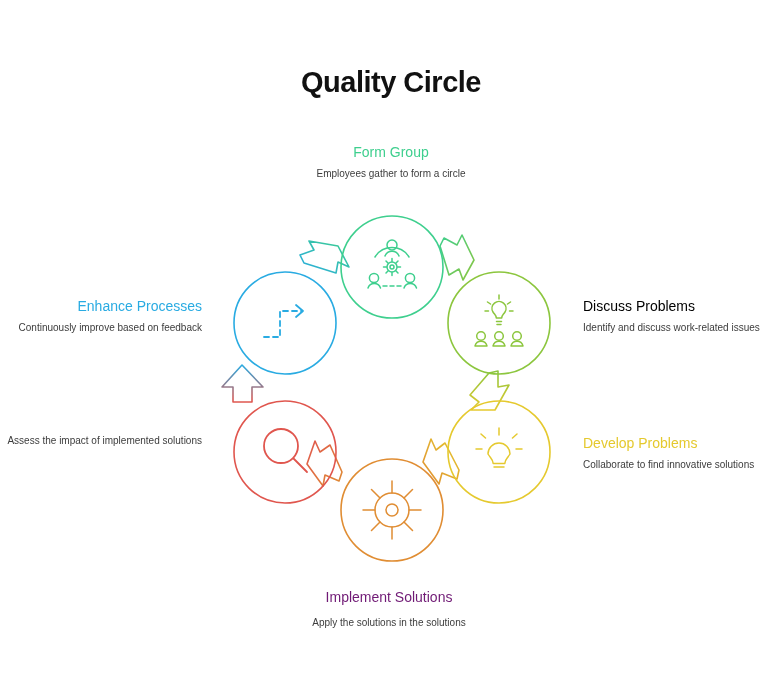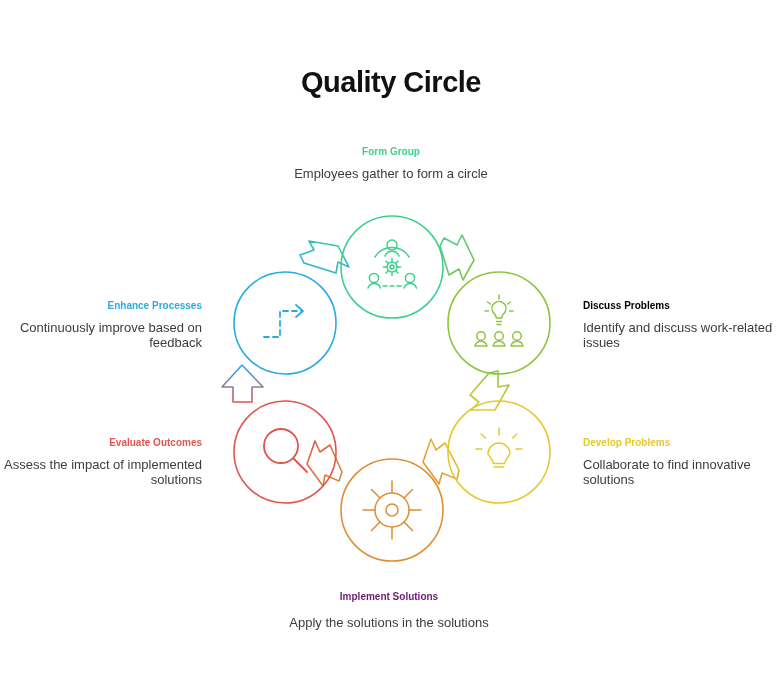--- a/index.html
+++ b/index.html
@@ -26,27 +26,27 @@
     font-weight: bold;
     letter-spacing: -0.5px;
     color: #111111;
   }
 
   .label-block {
     position: absolute;
     width: 200px;
   }
   .label-title {
-    font-size: 10px;
-    font-weight: bold;
+    font-size: 14px;
+    font-weight: normal;
     line-height: 18px;
     margin: 0 0 6px 0;
   }
   .label-desc {
-    font-size: 13px;
+    font-size: 10px;
     line-height: 14.5px;
     color: #3c3c3c;
     margin: 0;
   }
 
   .lb-top    { left: 291px; top: 143px; text-align: center; }
   .lb-right  { left: 583px; text-align: left; }
   .lb-left   { left: 2px;  width: 200px; text-align: right; }
   .lb-bottom { left: 289px; top: 588px; text-align: center; }
 
@@ -81,21 +81,20 @@
   <p class="label-title" style="color:#E5C92E">Develop Problems</p>
   <p class="label-desc">Collaborate to find innovative solutions</p>
 </div>
 
 <div class="label-block lb-bottom">
   <p class="label-title" style="color:#701a75">Implement Solutions</p>
   <p class="label-desc" style="margin-top:10px">Apply the solutions in the solutions</p>
 </div>
 
 <div class="label-block lb-left lb-l2">
-  <p class="label-title" style="color:#E0564E">Evaluate Outcomes</p>
   <p class="label-desc">Assess the impact of implemented solutions</p>
 </div>
 
 <div class="label-block lb-left lb-l1">
   <p class="label-title" style="color:#29ABE2">Enhance Processes</p>
   <p class="label-desc">Continuously improve based on feedback</p>
 </div>
 
 <div id="diagram">
 <svg width="360" height="370" viewBox="0 0 360 370" xmlns="http://www.w3.org/2000/svg">

